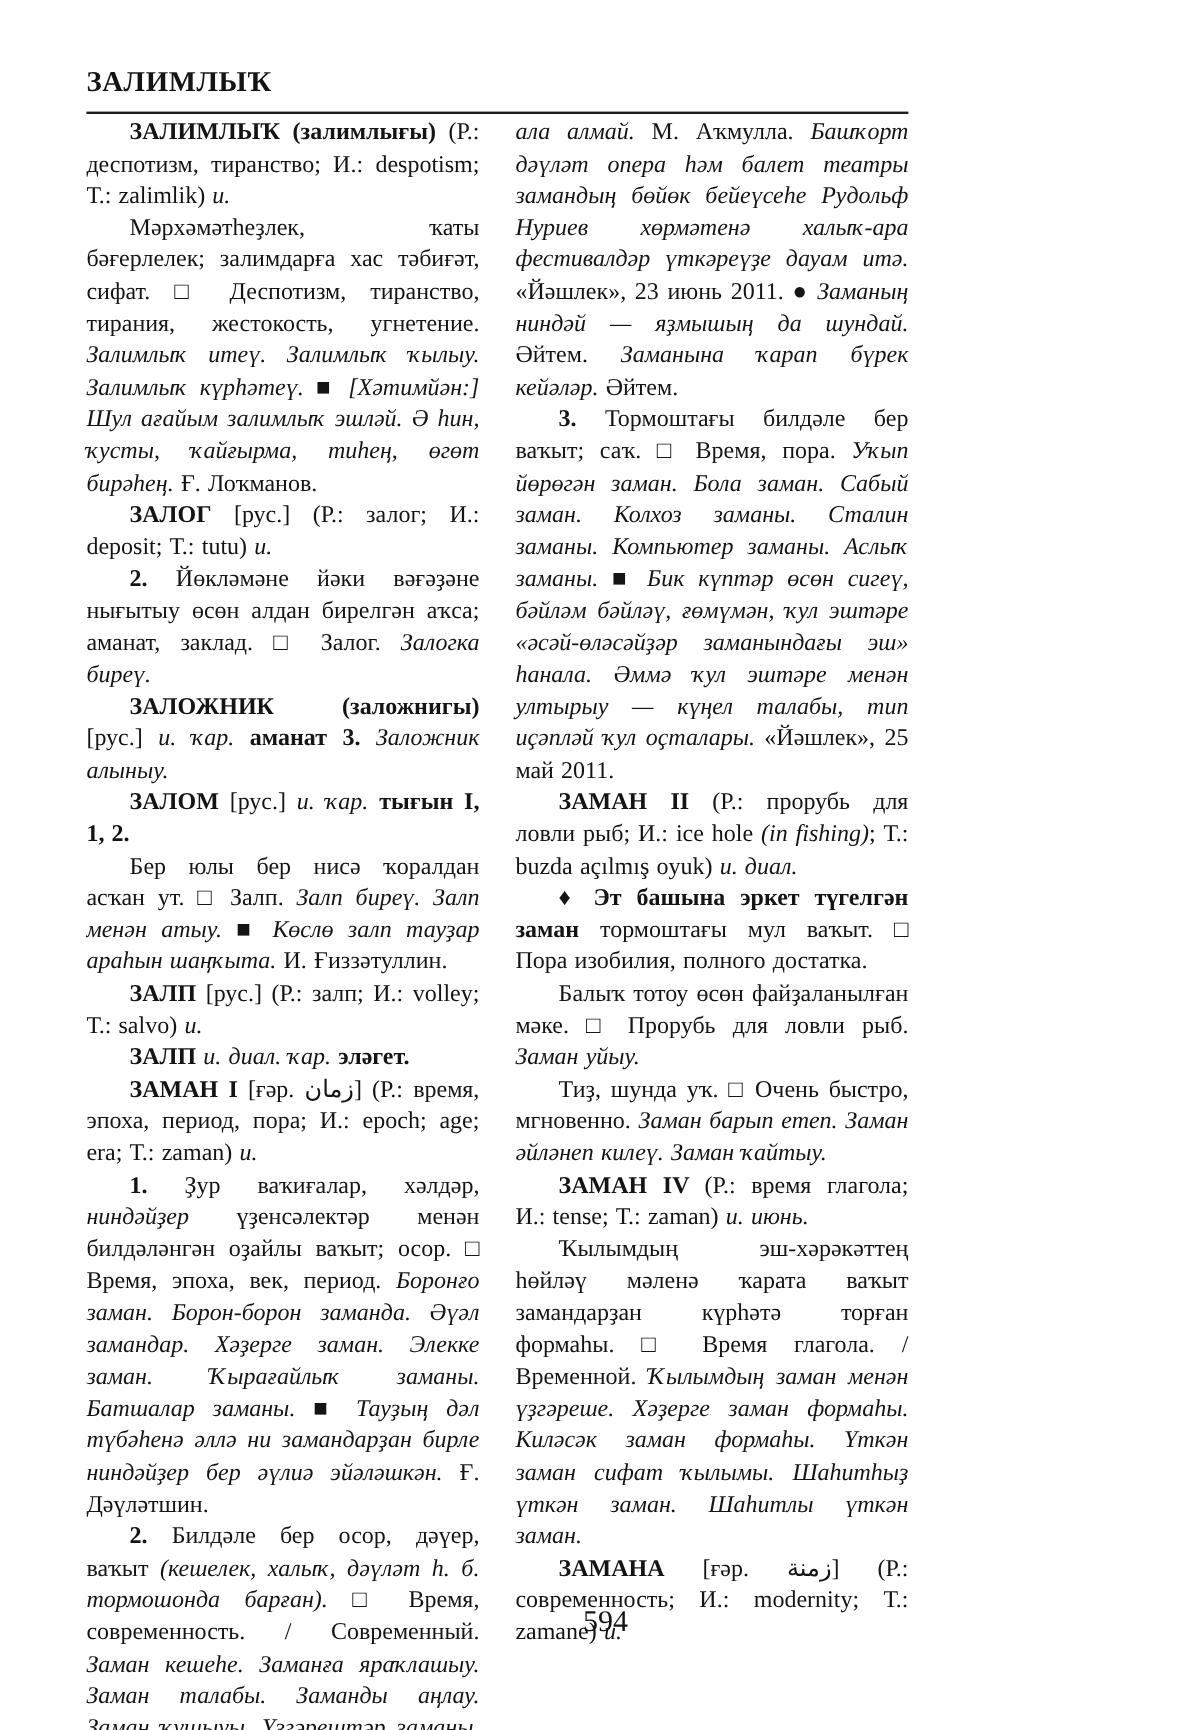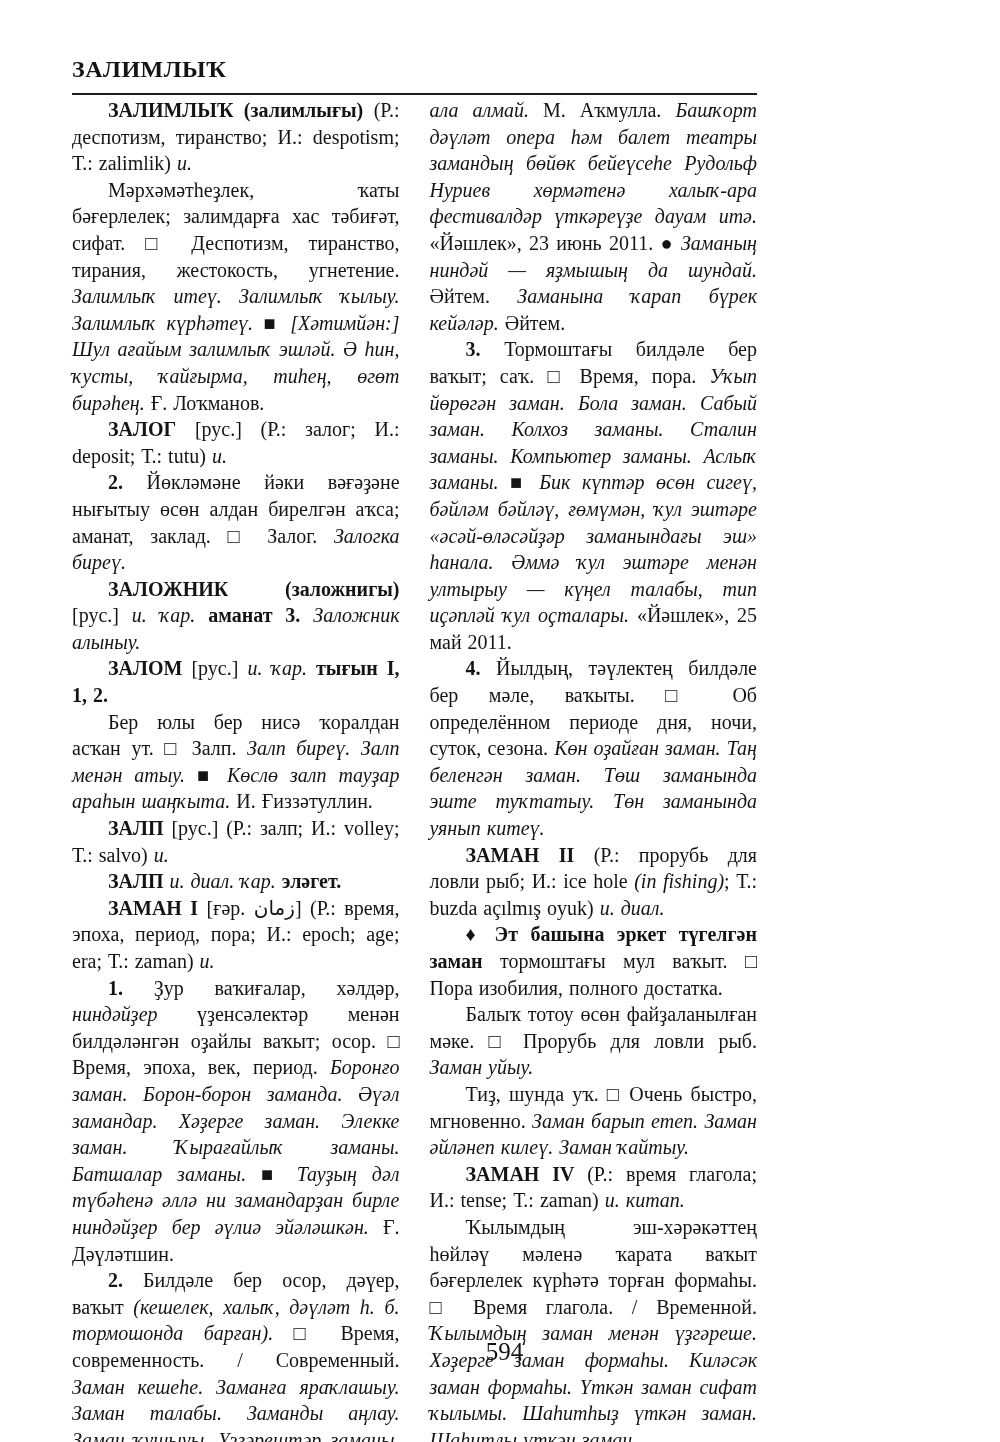--- a/index.html
+++ b/index.html
@@ -81,25 +81,24 @@
         <p class="para"><span class="n">Бер юлы бер нисә ҡоралдан асҡан ут. □ Залп. </span><span class="i">Залп биреү. Залп менән атыу.</span><span class="n"> ■ </span><span class="i">Көслө залп тауҙар араһын шаңҡыта.</span><span class="n"> И. Ғиззәтуллин.</span></p>
         <p class="para"><span class="b">ЗАЛП </span><span class="n">[рус.] (Р.: залп; И.: volley; Т.: salvo) </span><span class="i">и.</span></p>
         <p class="para"><span class="b">ЗАЛП </span><span class="i">и. диал. ҡар. </span><span class="b">эләгет.</span></p>
         <p class="para"><span class="b">ЗАМАН I </span><span class="n">[ғәр. زمان] (Р.: время, эпоха, период, пора; И.: epoch; age; era; Т.: zaman) </span><span class="i">и.</span></p>
         <p class="para"><span class="b">1. </span><span class="n">Ҙур ваҡиғалар, хәлдәр, </span><span class="i">ниндәйҙер</span><span class="n"> үҙенсәлектәр менән билдәләнгән оҙайлы ваҡыт; осор. □ Время, эпоха, век, период. </span><span class="i">Боронғо заман. Борон-борон заманда. Әүәл замандар. Хәҙерге заман. Элекке заман. Ҡырағайлыҡ заманы. Батшалар заманы.</span><span class="n"> ■ </span><span class="i">Тауҙың дәл түбәһенә әллә ни замандарҙан бирле ниндәйҙер бер әүлиә эйәләшкән.</span><span class="n"> Ғ. Дәүләтшин.</span></p>
         <p class="para"><span class="b">2. </span><span class="n">Билдәле бер осор, дәүер, ваҡыт </span><span class="i">(кешелек, халыҡ, дәүләт һ. б. тормошонда барған).</span><span class="n"> □ Время, современность. / Современный. </span><span class="i">Заман кешеһе. Заманға яраҡлашыу. Заман талабы. Заманды аңлау. Заман ҡушыуы. Үҙгәрештәр заманы. Заманы шулай. Заманына күрә уҡымышлы кеше булыу. Заманына күрә ҙур мәктәп. Заманына күрә ҡыйыу фекер.</span><span class="n"> ■ </span><span class="i">Ул заман китап ҡайҙа был замандай, йөрөймөн тәрән ерҙән һыу</span></p>
       </div>
     <div class="col">
         <p class="para cont"><span class="i">ала алмай.</span><span class="n"> М. Аҡмулла. </span><span class="i">Башҡорт дәүләт опера һәм балет театры замандың бөйөк бейеүсеһе Рудольф Нуриев хөрмәтенә халыҡ-ара фестивалдәр үткәреүҙе дауам итә.</span><span class="n"> «Йәшлек», 23 июнь 2011. ● </span><span class="i">Заманың ниндәй — яҙмышың да шундай.</span><span class="n"> Әйтем. </span><span class="i">Заманына ҡарап бүрек кейәләр.</span><span class="n"> Әйтем.</span></p>
         <p class="para"><span class="b">3. </span><span class="n">Тормоштағы билдәле бер ваҡыт; саҡ. □ Время, пора. </span><span class="i">Уҡып йөрөгән заман. Бола заман. Сабый заман. Колхоз заманы. Сталин заманы. Компьютер заманы. Аслыҡ заманы.</span><span class="n"> ■ </span><span class="i">Бик күптәр өсөн сигеү, бәйләм бәйләү, ғөмүмән, ҡул эштәре «әсәй-өләсәйҙәр заманындағы эш» һанала. Әммә ҡул эштәре менән ултырыу — күңел талабы, тип иҫәпләй ҡул оҫталары.</span><span class="n"> «Йәшлек», 25 май 2011.</span></p>
-        <p class="para"><span class="b">4. </span><span class="n">Йылдың, тәүлектең билдәле бер мәле, ваҡыты. □ Об определённом периоде дня, ночи, суток, сезона. </span><span class="i">Көн оҙайған заман. Таң беленгән заман. Төш заманында эште туҡтатыу. Төн заманында уянып китеү.</span></p>
         <p class="para"><span class="b">ЗАМАН II </span><span class="n">(Р.: прорубь для ловли рыб; И.: ice hole </span><span class="i">(in fishing)</span><span class="n">; Т.: buzda açılmış oyuk) </span><span class="i">и. диал.</span></p>
         <p class="para"><span class="n">♦ </span><span class="b">Эт башына эркет түгелгән заман </span><span class="n">тормоштағы мул ваҡыт. □ Пора изобилия, полного достатка.</span></p>
         <p class="para"><span class="n">Балыҡ тотоу өсөн файҙаланылған мәке. □ Прорубь для ловли рыб. </span><span class="i">Заман уйыу.</span></p>
         <p class="para"><span class="n">Тиҙ, шунда уҡ. □ Очень быстро, мгновенно. </span><span class="i">Заман барып етеп. Заман әйләнеп килеү. Заман ҡайтыу.</span></p>
-        <p class="para"><span class="b">ЗАМАН IV </span><span class="n">(Р.: время глагола; И.: tense; Т.: zaman) </span><span class="i">и. китап.</span></p>
-        <p class="para"><span class="n">Ҡылымдың эш-хәрәкәттең һөйләү мәленә ҡарата ваҡыт бәғерлелек күрһәтә торған формаһы. □ Время глагола. / Временной. </span><span class="i">Ҡылымдың заман менән үҙгәреше. Хәҙерге заман формаһы. Киләсәк заман формаһы. Үткән заман сифат ҡылымы. Шаһитһыҙ үткән заман. Шаһитлы үткән заман.</span></p>
+        <p class="para"><span class="b">ЗАМАН IV </span><span class="n">(Р.: время глагола; И.: tense; Т.: zaman) </span><span class="i">и. июнь.</span></p>
+        <p class="para"><span class="n">Ҡылымдың эш-хәрәкәттең һөйләү мәленә ҡарата ваҡыт замандарҙан күрһәтә торған формаһы. □ Время глагола. / Временной. </span><span class="i">Ҡылымдың заман менән үҙгәреше. Хәҙерге заман формаһы. Киләсәк заман формаһы. Үткән заман сифат ҡылымы. Шаһитһыҙ үткән заман. Шаһитлы үткән заман.</span></p>
         <p class="para"><span class="b">ЗАМАНА </span><span class="n">[ғәр. زمنة] (Р.: современность; И.: modernity; Т.: zamane) </span><span class="i">и.</span></p>
       </div>
   </div>
 
   <div class="page-number">594</div>
 </div>
 
 </body></html>

